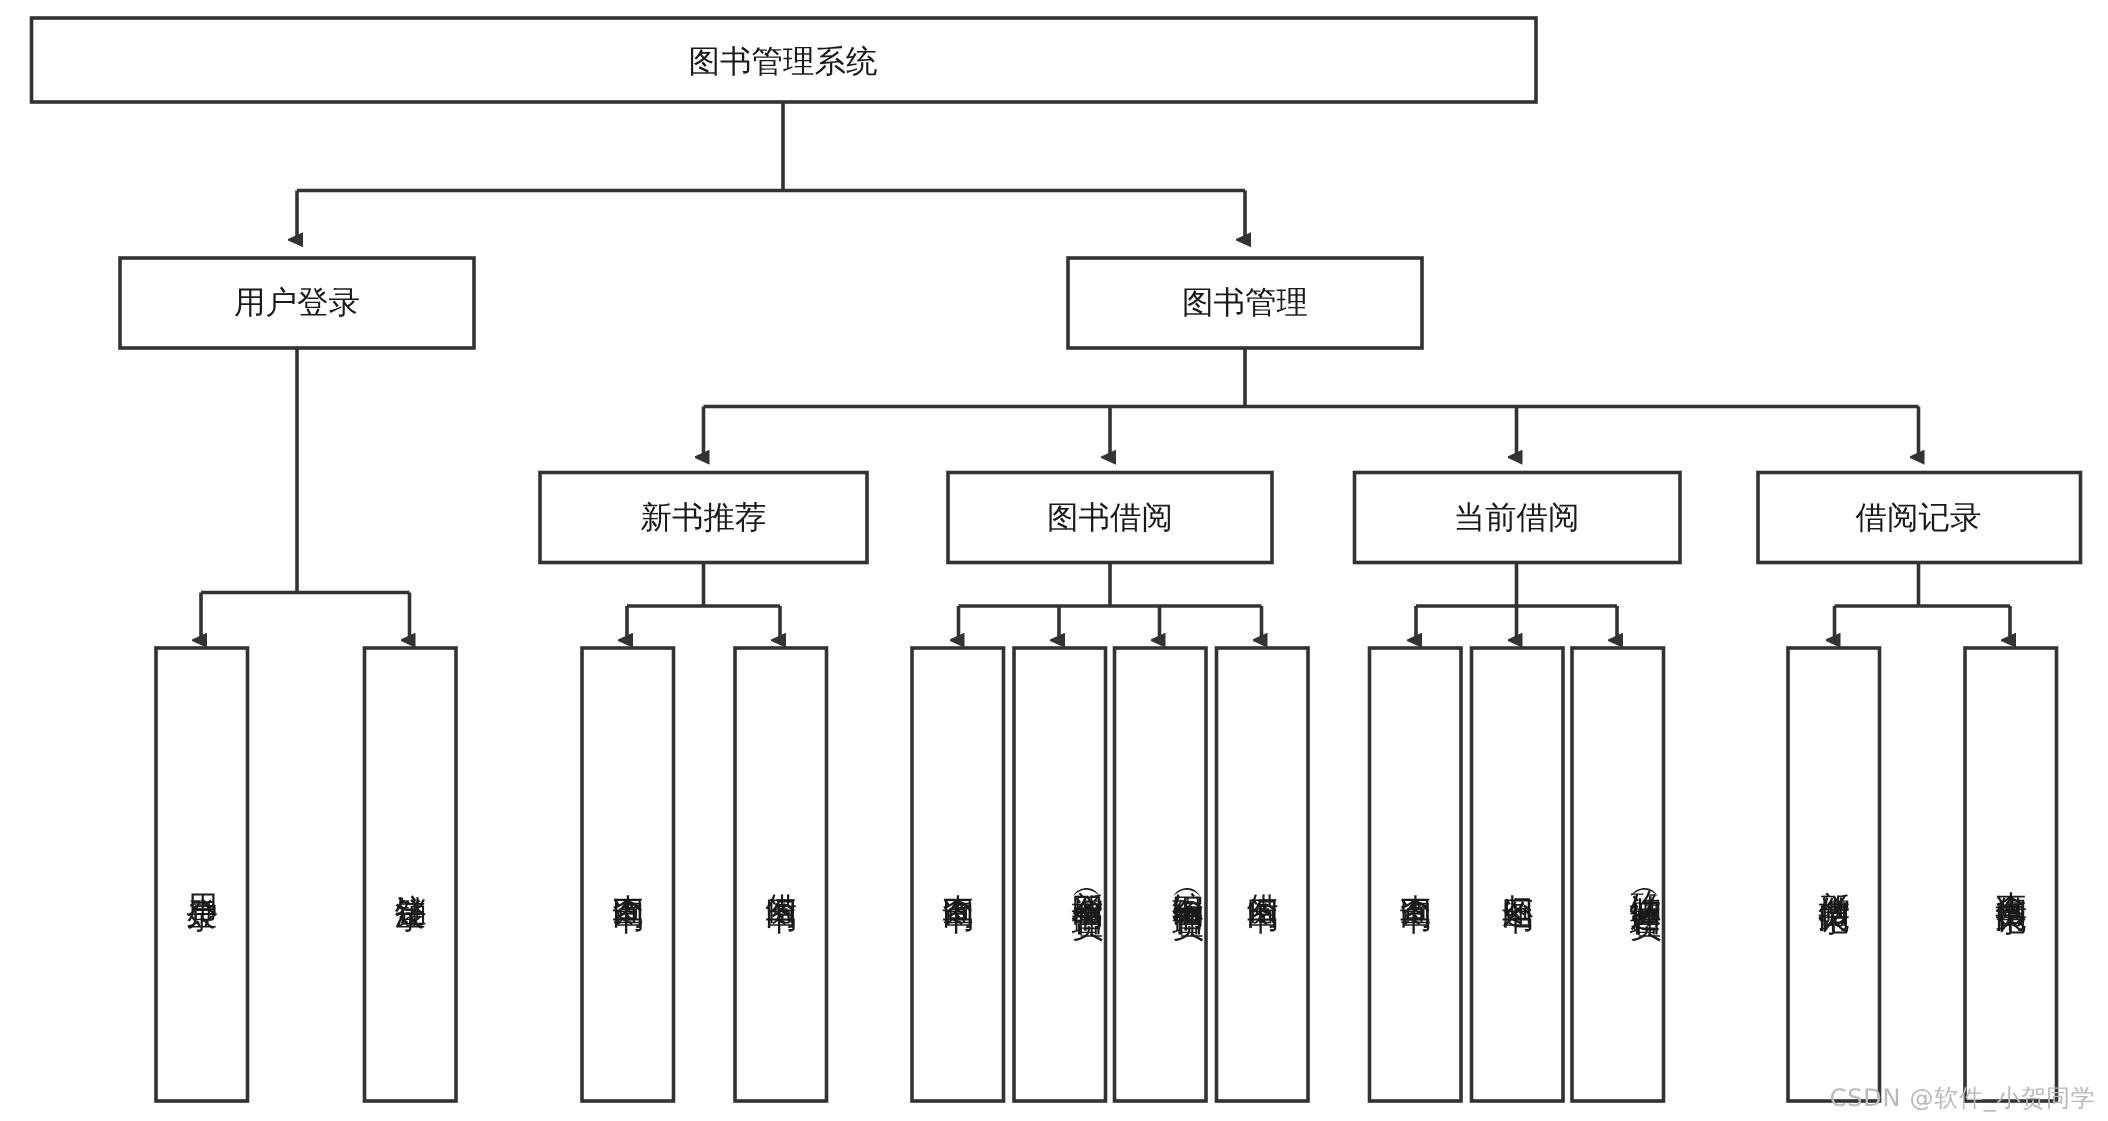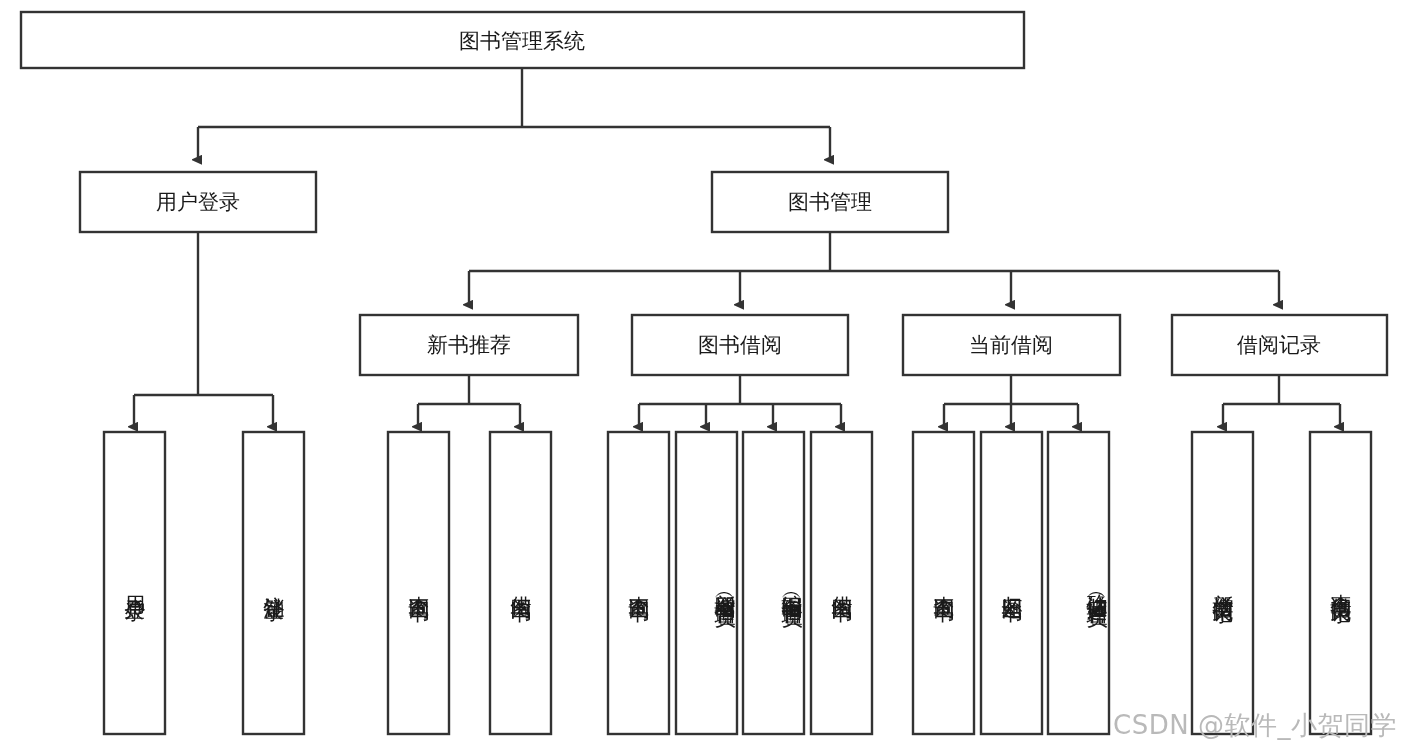--- a/index.html
+++ b/index.html
@@ -57,21 +57,21 @@
     letter-spacing: 2px;
     color: #1a1a1a;
     white-space: nowrap;
     pointer-events: none;
   }
   .watermark {
     position: absolute;
     right: 8px;
     bottom: 4px;
     font-family: "DejaVu Sans", "Liberation Sans", sans-serif;
-    font-size: 26px;
+    font-size: 16px;
     color: #b9b9b9;
     white-space: nowrap;
     letter-spacing: 0.5px;
   }
 </style>
 </head>
 <body>
 
 <div id="diagram-root">
 

